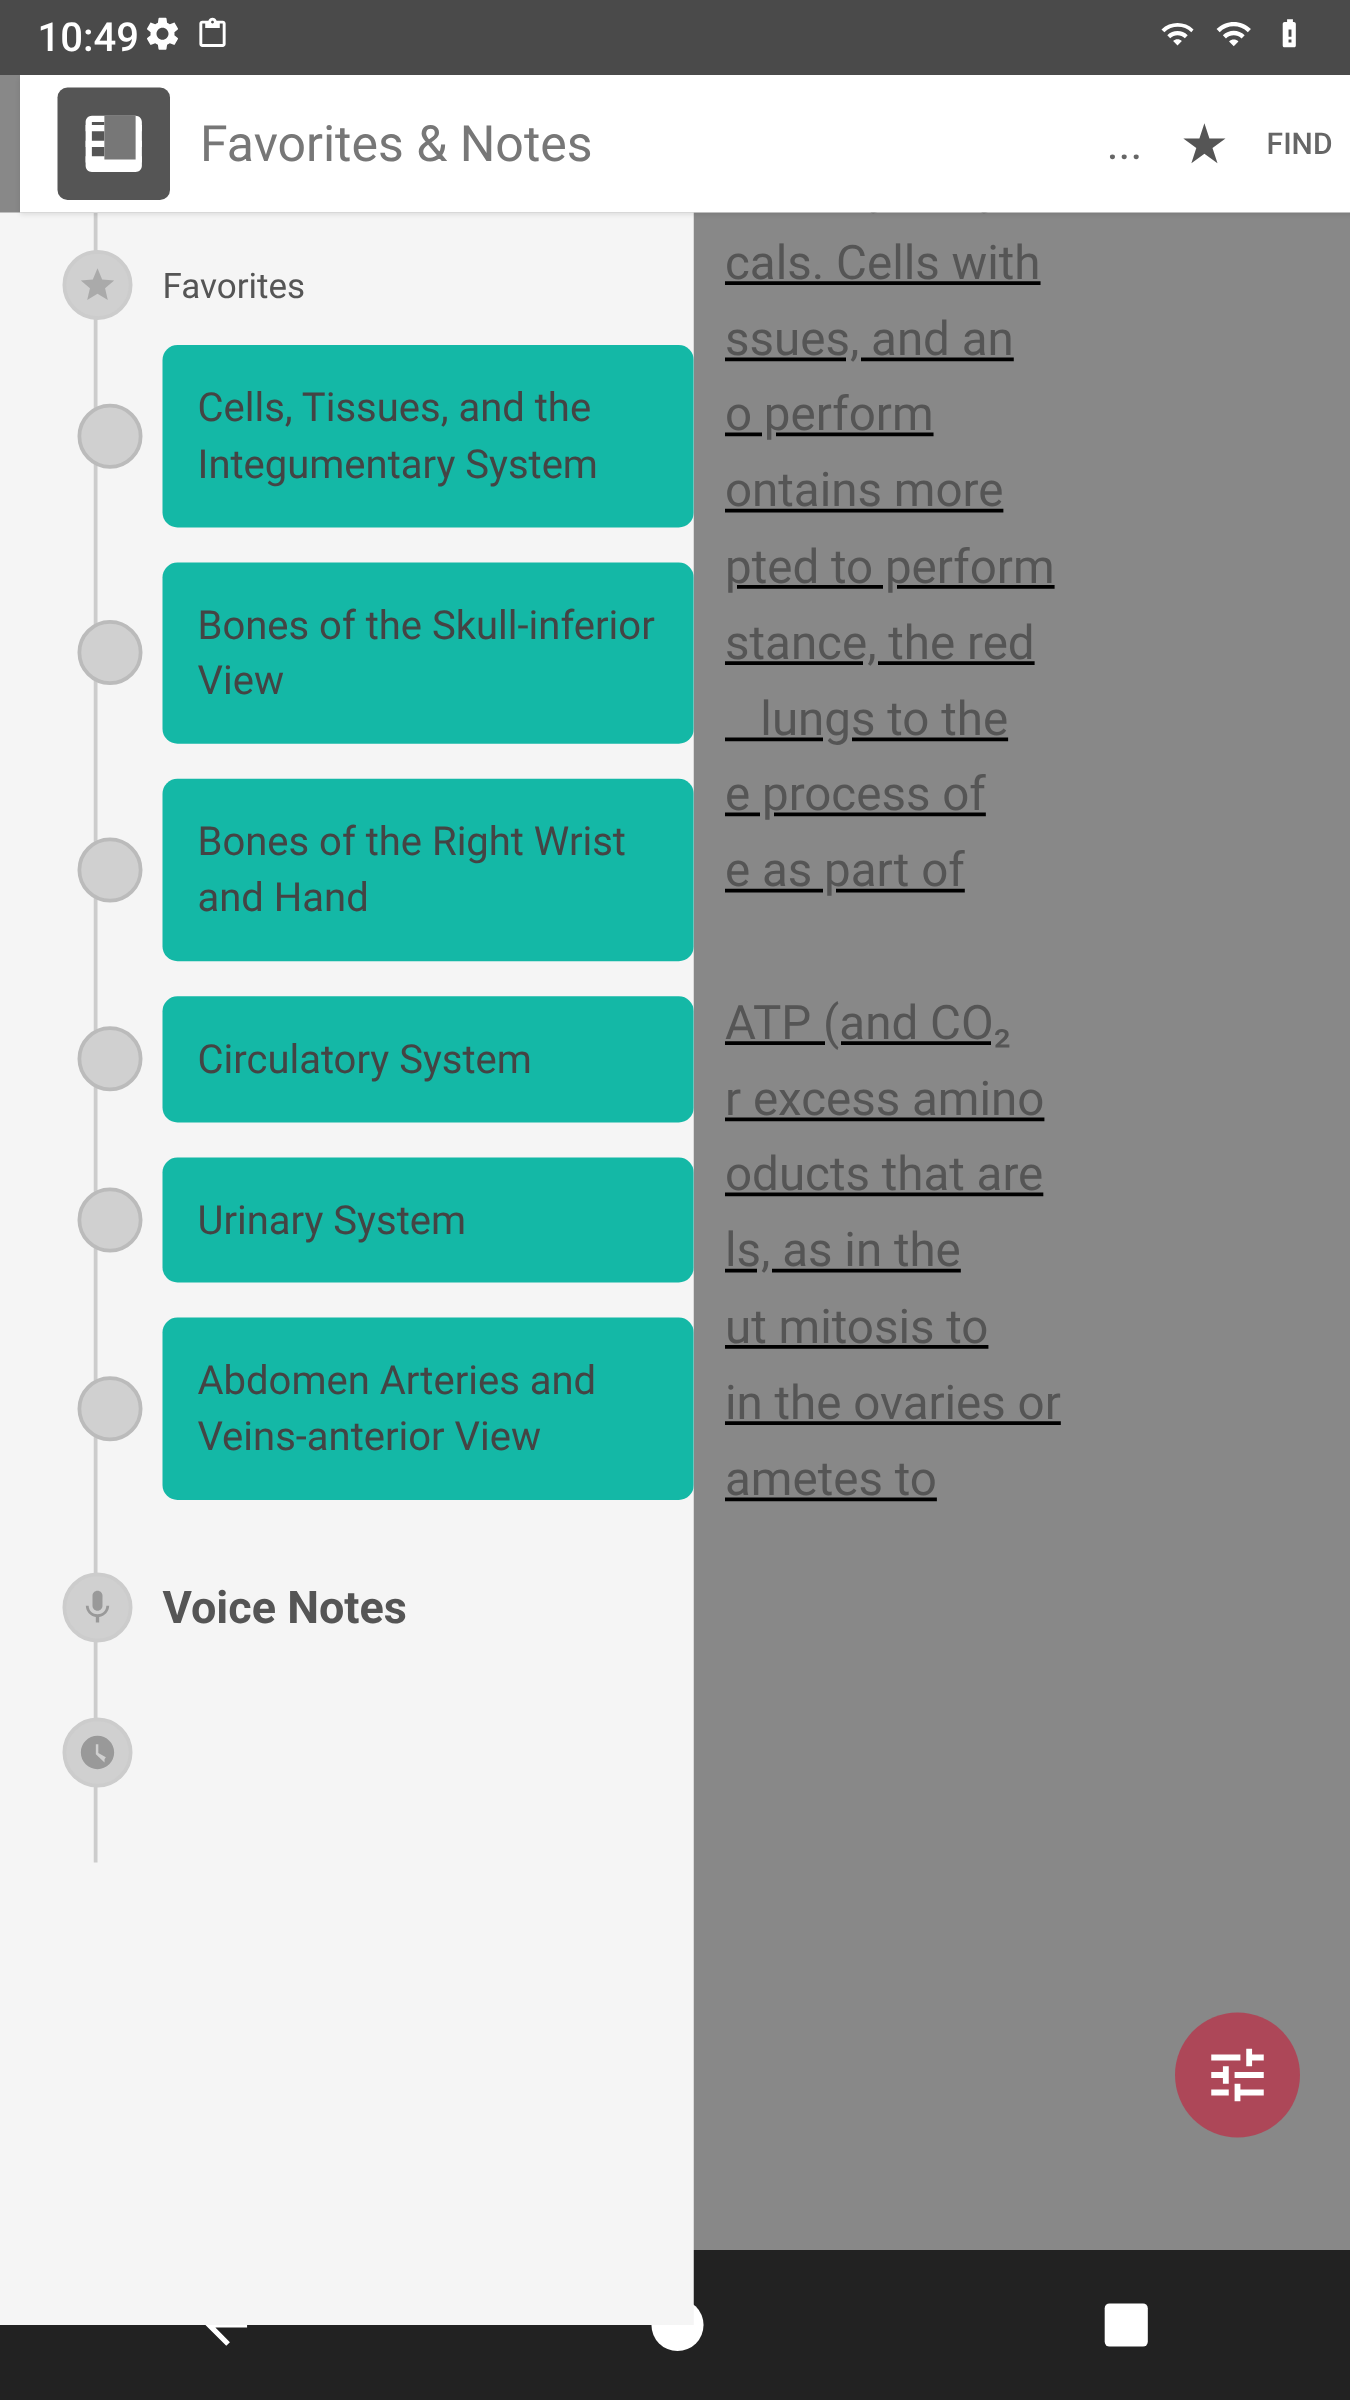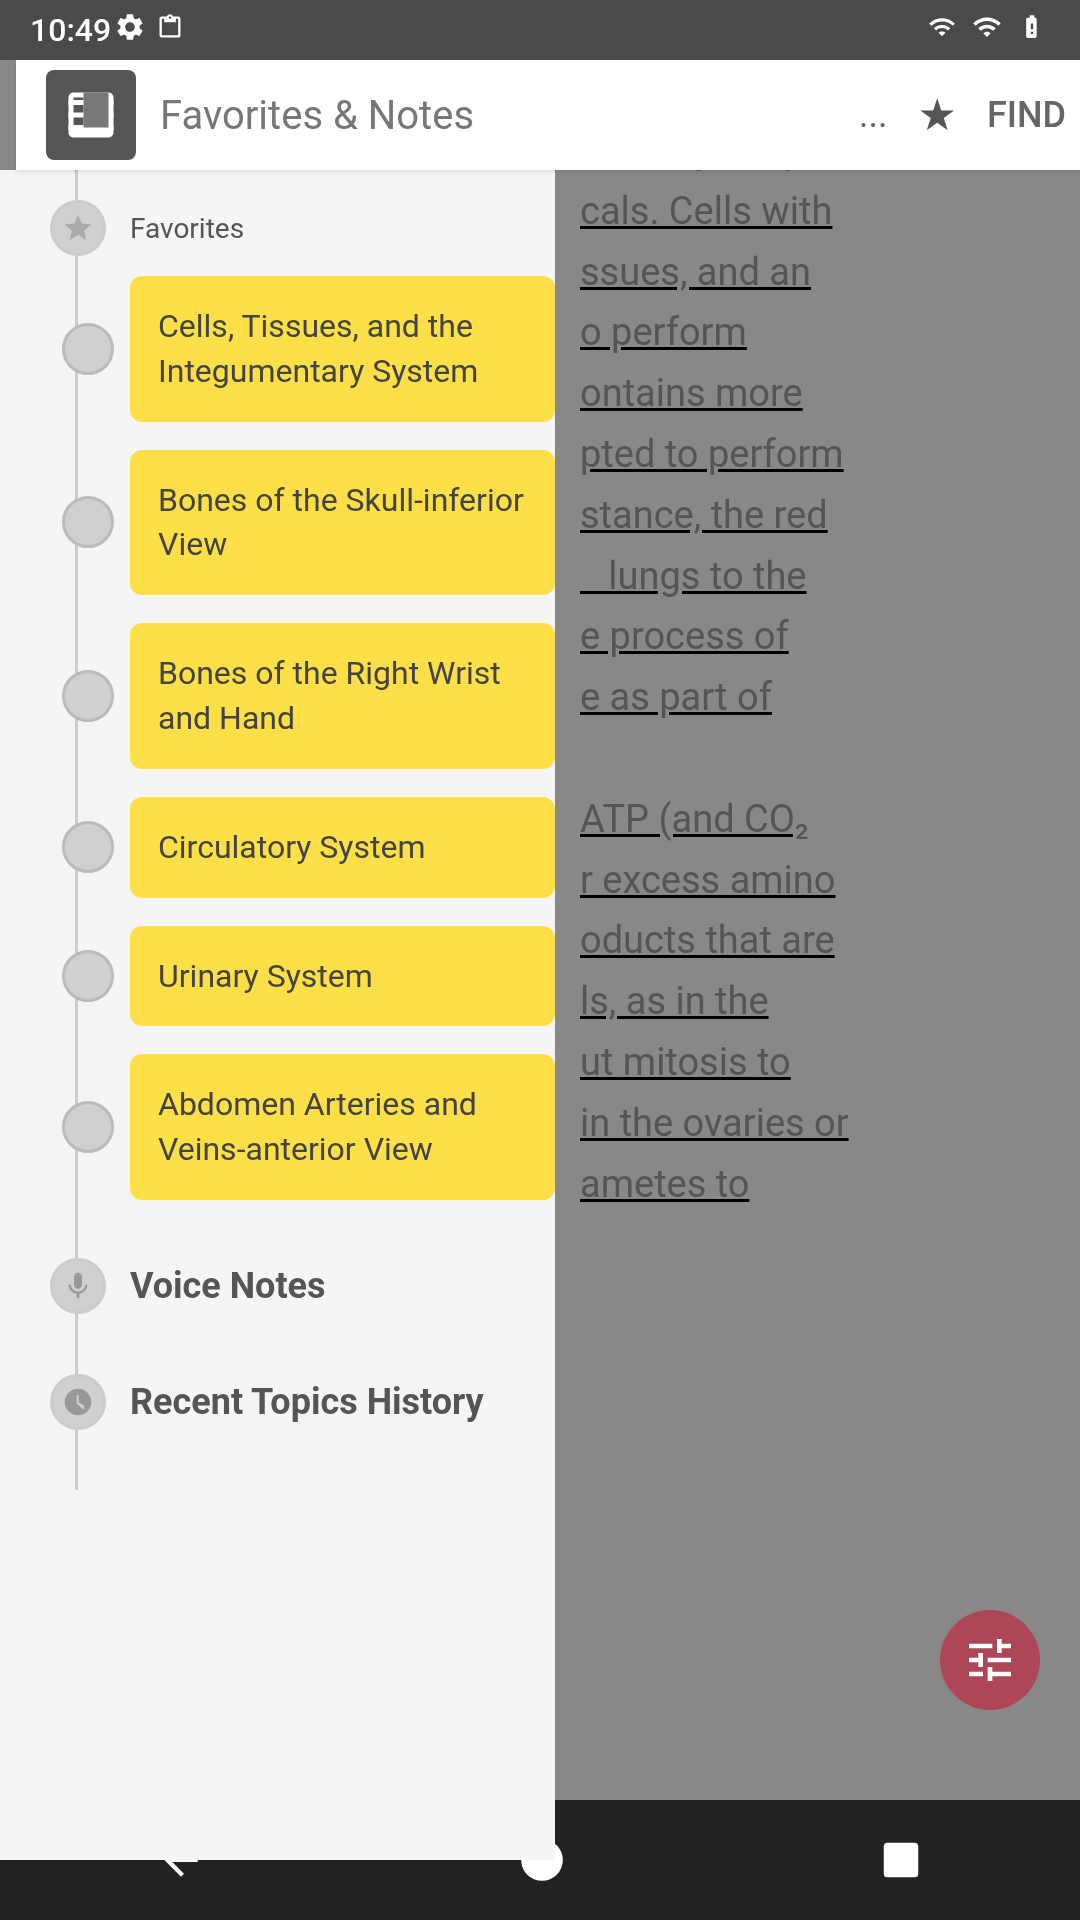--- a/index.html
+++ b/index.html
@@ -134,21 +134,21 @@
       font-size: 36px;
     }
 
     .header-star {
       color: #555;
       font-size: 44px;
     }
 
     .header-find {
       color: #666;
-      font-size: 36px;
+      font-size: 24px;
       font-weight: 500;
     }
 
     
     .sidebar-panel {
       position: absolute;
       top: 110px;
       left: 0;
       width: 555px;
       height: 1690px;
@@ -212,21 +212,21 @@
       font-weight: 400;
     }
 
     
     .favorites-list {
       margin-left: 80px;
       margin-top: 20px;
     }
 
     .favorite-item {
-      background: #fde047;
+      background: #14b8a6;
       border-radius: 12px;
       padding: 28px 28px;
       margin-bottom: 28px;
       color: #444;
       font-size: 32px;
       line-height: 1.4;
       cursor: pointer;
       position: relative;
     }
 
@@ -447,21 +447,20 @@
         </div>
         <span class="section-label">Voice Notes</span>
       </div>
 
       <div class="section-row">
         <div class="section-dot">
           <svg viewBox="0 0 24 24" width="32" height="32" fill="#999">
             <path d="M11.99 2C6.47 2 2 6.48 2 12s4.47 10 9.99 10C17.52 22 22 17.52 22 12S17.52 2 11.99 2zm4.24 16L11 13V7h1.5v5.25l4.5 2.67-.77 1.08z"></path>
           </svg>
         </div>
-        <span class="section-label">Recent Topics History</span>
       </div>
 
     </div>
   </div>
 
   <div class="settings-overlay">
     <svg viewBox="0 0 24 24" fill="white">
       <path d="M3 17v2h6v-2H3zM3 5v2h10V5H3zm10 16v-2h8v-2h-8v-2h-2v6h2zM7 9v2H3v2h4v2h2V9H7zm14 4v-2H11v2h10zm-6-4h2V7h4V5h-4V3h-2v6z"></path>
     </svg>
   </div>

